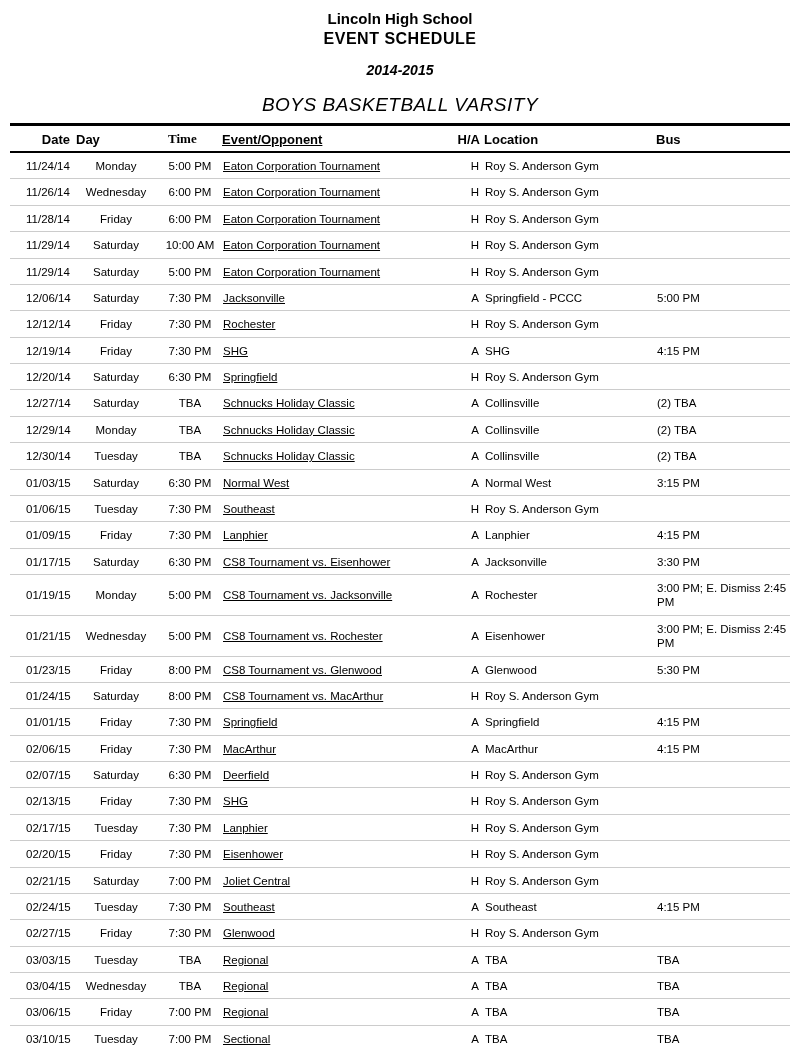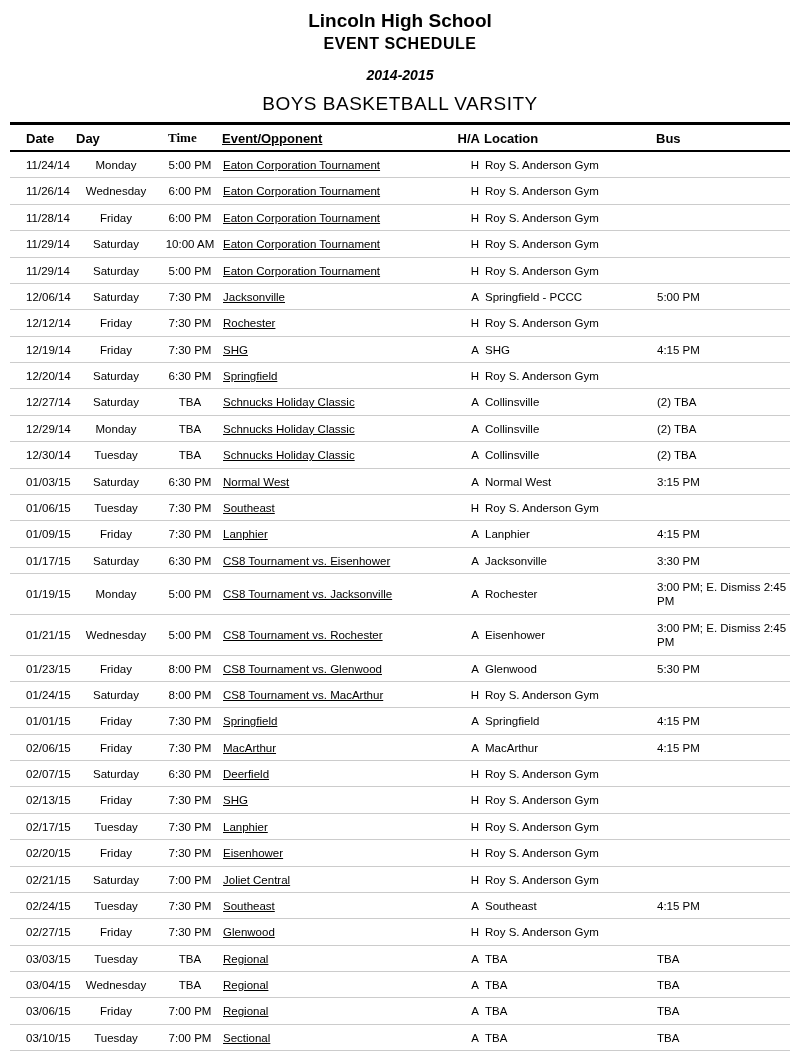--- a/index.html
+++ b/index.html
@@ -9,39 +9,40 @@
     font-family: "Liberation Sans", sans-serif;
     color: #000000;
   }
   .page {
     width: 800px;
     min-height: 1051px;
     padding: 8px 10px 6px 10px;
   }
   .hdr { text-align: center; }
   .school-name {
-    font-size: 19px;
+    font-size: 15px;
     font-weight: bold;
     padding-top: 2px;
   }
   .doc-title {
     font-size: 16px;
     font-weight: bold;
     letter-spacing: 0.5px;
     margin-top: 3px;
   }
   .season {
     font-size: 14px;
     font-weight: bold;
     font-style: italic;
     margin-top: 14px;
   }
   .team {
     font-size: 19px;
-    margin-top: 10px;
+    font-style: italic;
+    margin-top: 16px;
     letter-spacing: 0.5px;
   }
   table.schedule {
     width: 100%;
     border-collapse: collapse;
     table-layout: fixed;
     margin-top: 7px;
     border-top: 3px solid #000000;
   }
   thead th {
@@ -53,21 +54,21 @@
     white-space: nowrap;
   }
   tbody td {
     font-size: 11.5px;
     padding: 6px 3px 5px 3px;
     border-bottom: 1px solid #cccccc;
     vertical-align: middle;
     line-height: 1.25;
   }
   
-  th:nth-child(1), td:nth-child(1) { width: 62px;  padding-left: 16px; }
+  th:nth-child(1), td:nth-child(1) { width: 62px;  padding-left: 16px; text-align: right; }
   th:nth-child(2), td:nth-child(2) { width: 88px; }
   th:nth-child(3), td:nth-child(3) { width: 60px; }
   th:nth-child(4), td:nth-child(4) { width: 226px; text-decoration: underline; }
   th:nth-child(5), td:nth-child(5) { width: 36px; }
   th:nth-child(6), td:nth-child(6) { width: 172px; }
   th:nth-child(7), td:nth-child(7) { width: auto; }
   
   td:nth-child(2) { text-align: center; }
   td:nth-child(3) { text-align: center; }
   th:nth-child(5), td:nth-child(5) { text-align: right; }

